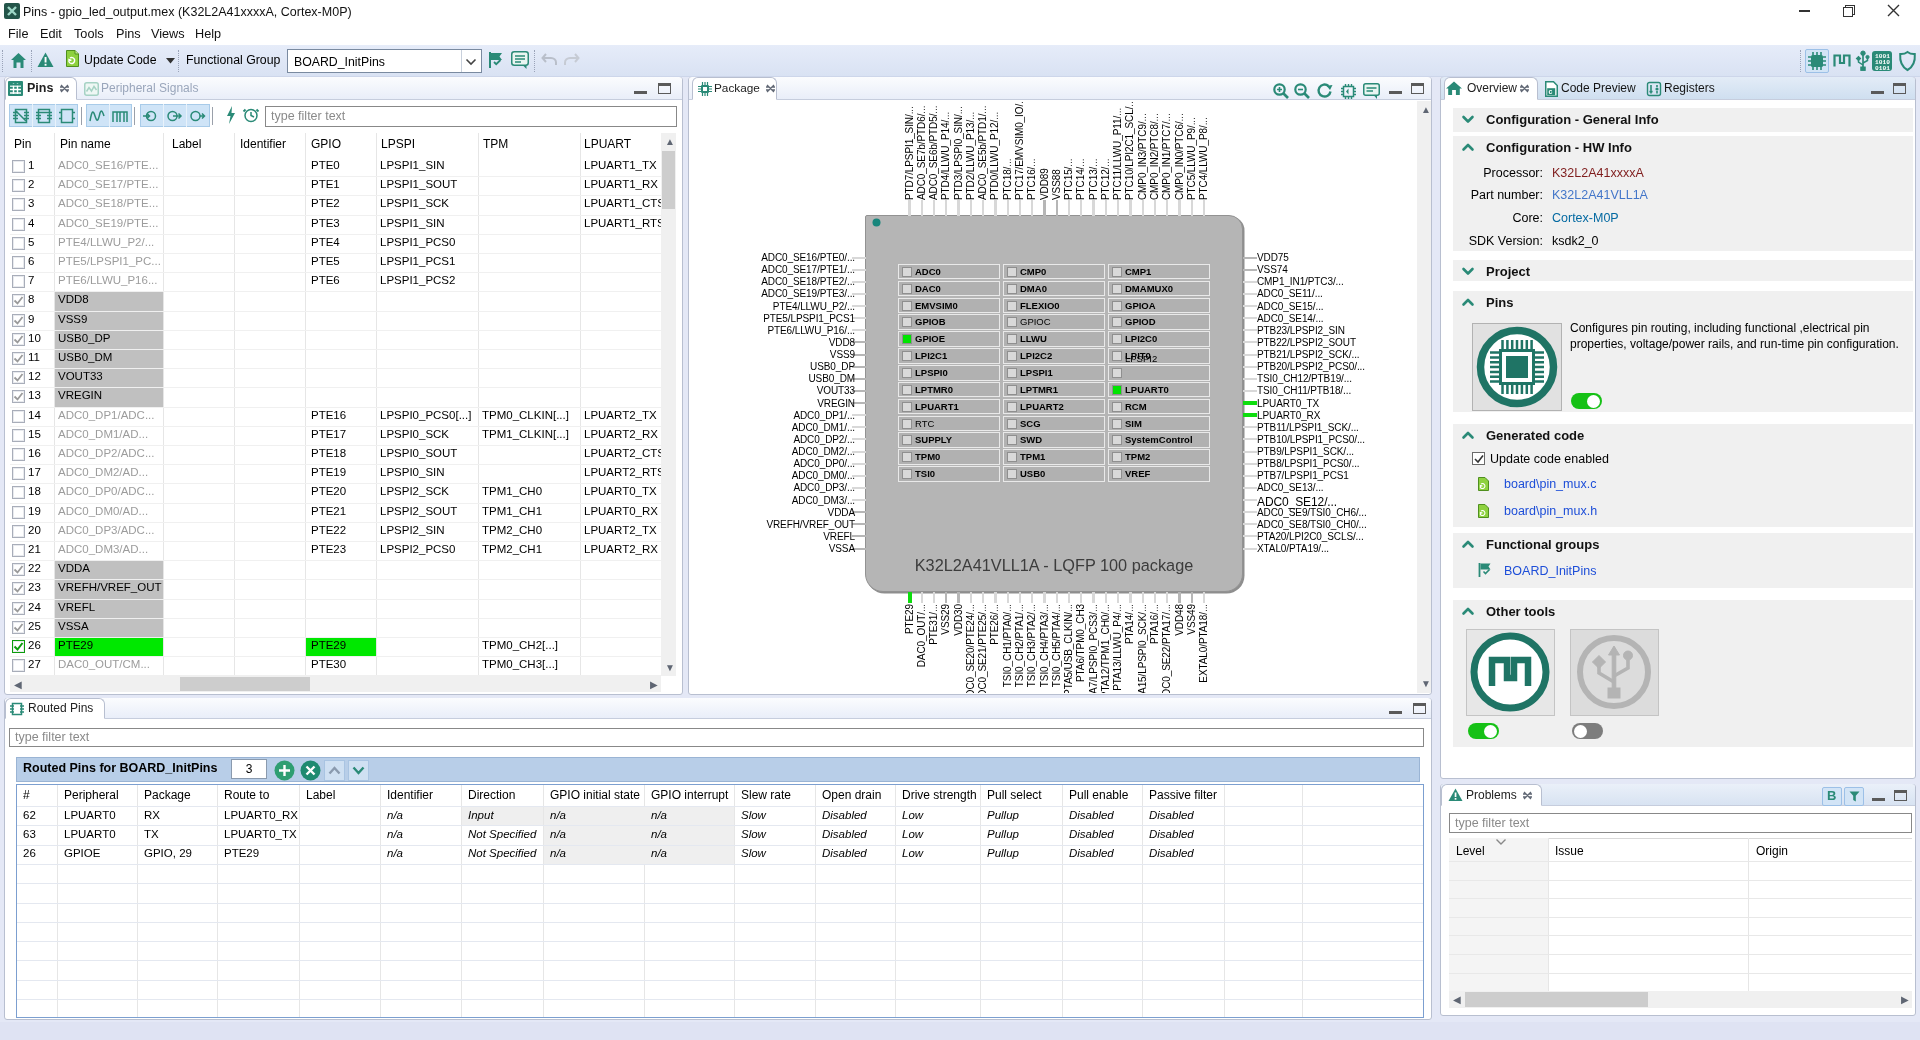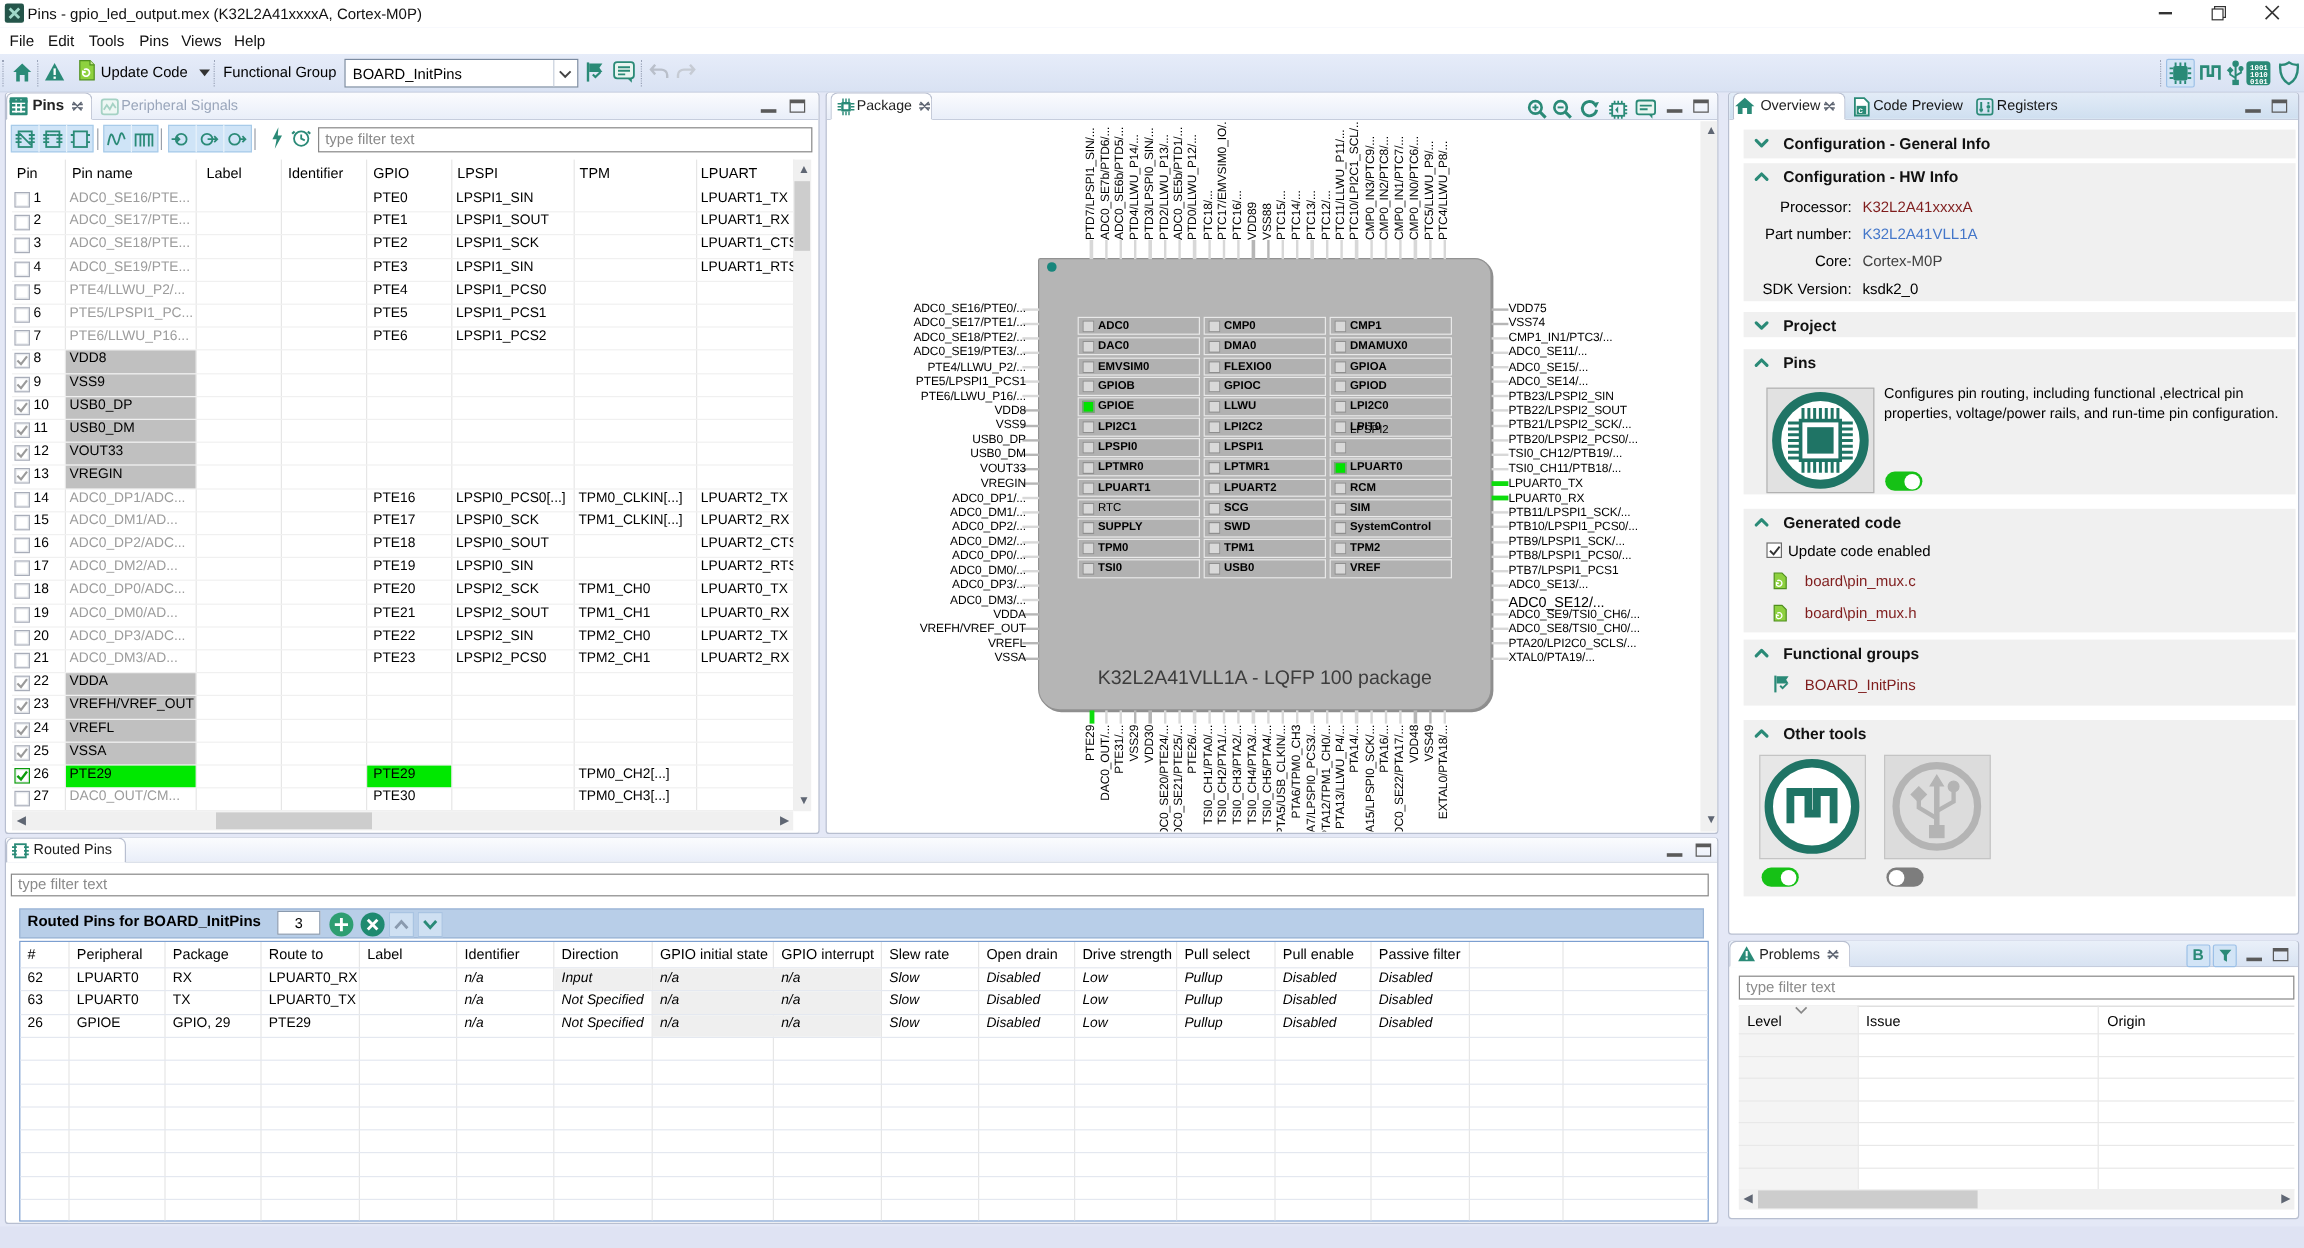--- a/index.html
+++ b/index.html
@@ -25,21 +25,21 @@
 .cb{position:absolute;width:13px;height:13px;background:#fff;border:1px solid #a8adb9;box-shadow:inset 0 0 0 1px #e8eaee}
 .tbtn{position:absolute;width:22px;height:22px;background:#d2e4f6;border:1px solid #9cc0e7;border-radius:2px}
 .sep-dot{position:absolute;width:1px;border-left:1px dotted #9aa3b8}
 svg{position:absolute;overflow:visible}
 .scroll-track{position:absolute;background:#f0f0f0}
 .scroll-thumb{position:absolute;background:#cdcdcd}
 .arrow{position:absolute;color:#5f6673;font-size:10px;line-height:10px}
 .sec{position:absolute;left:13px;width:460px;background:#f0f0f0}
 .sec-h{position:absolute;left:33px;font-size:13px;font-weight:bold;color:#111}
 .ital{font-style:italic}
-.link{color:#7f1d1d}
+.link{color:#1d4ed8}
 </style></head><body>
 <div class="abs titlebar"></div>
 <svg class="abs" style="left:4px;top:3px" width="16" height="16" viewBox="0 0 16 16">
     <rect x="0" y="0" width="16" height="16" rx="2" fill="#24554a"></rect>
     <path d="M4 4 L12 12 M12 4 L4 12" stroke="#9fd8c8" stroke-width="2.4"></path>
   </svg>
 <div class="abs title-txt">Pins - gpio_led_output.mex (K32L2A41xxxxA, Cortex-M0P)</div>
 <svg class="abs" style="left:1799px;top:10px" width="11" height="2" viewBox="0 0 11 2">
     <rect width="11" height="2" fill="#333"></rect>
   </svg>
@@ -522,21 +522,21 @@
       <div class="abs" style="left:1007px;top:300.5px;width:10px;height:10px;background:#d9d9d9;border:1px solid #8f8f8f"></div>
       <div class="abs" style="left:1020px;top:299.5px;font-size:9.5px;font-weight:bold;letter-spacing:0px">FLEXIO0</div>
       <div class="abs" style="left:1108px;top:297.5px;width:102px;height:15.7px;background:#b1b1b1;border:1.5px solid #e9e9e9"></div>
       <div class="abs" style="left:1112px;top:300.5px;width:10px;height:10px;background:#d9d9d9;border:1px solid #8f8f8f"></div>
       <div class="abs" style="left:1125px;top:299.5px;font-size:9.5px;font-weight:bold;letter-spacing:0px">GPIOA</div>
       <div class="abs" style="left:898px;top:314.4px;width:102px;height:15.7px;background:#b1b1b1;border:1.5px solid #e9e9e9"></div>
       <div class="abs" style="left:902px;top:317.4px;width:10px;height:10px;background:#d9d9d9;border:1px solid #8f8f8f"></div>
       <div class="abs" style="left:915px;top:316.4px;font-size:9.5px;font-weight:bold;letter-spacing:0px">GPIOB</div>
       <div class="abs" style="left:1003px;top:314.4px;width:102px;height:15.7px;background:#b1b1b1;border:1.5px solid #e9e9e9"></div>
       <div class="abs" style="left:1007px;top:317.4px;width:10px;height:10px;background:#d9d9d9;border:1px solid #8f8f8f"></div>
-      <div class="abs" style="left:1020px;top:316.4px;font-size:9.5px;font-weight:bold;letter-spacing:0px">GPIOC</div>
+      <div class="abs" style="left:1020px;top:316.4px;font-size:9.5px;font-weight:normal;letter-spacing:0px">GPIOC</div>
       <div class="abs" style="left:1108px;top:314.4px;width:102px;height:15.7px;background:#b1b1b1;border:1.5px solid #e9e9e9"></div>
       <div class="abs" style="left:1112px;top:317.4px;width:10px;height:10px;background:#d9d9d9;border:1px solid #8f8f8f"></div>
       <div class="abs" style="left:1125px;top:316.4px;font-size:9.5px;font-weight:bold;letter-spacing:0px">GPIOD</div>
       <div class="abs" style="left:898px;top:331.2px;width:102px;height:15.7px;background:#b1b1b1;border:1.5px solid #e9e9e9"></div>
       <div class="abs" style="left:902px;top:334.2px;width:10px;height:10px;background:#00e400;border:1px solid #8f8f8f"></div>
       <div class="abs" style="left:915px;top:333.2px;font-size:9.5px;font-weight:bold;letter-spacing:0px">GPIOE</div>
       <div class="abs" style="left:1003px;top:331.2px;width:102px;height:15.7px;background:#b1b1b1;border:1.5px solid #e9e9e9"></div>
       <div class="abs" style="left:1007px;top:334.2px;width:10px;height:10px;background:#d9d9d9;border:1px solid #8f8f8f"></div>
       <div class="abs" style="left:1020px;top:333.2px;font-size:9.5px;font-weight:bold;letter-spacing:0px">LLWU</div>
       <div class="abs" style="left:1108px;top:331.2px;width:102px;height:15.7px;background:#b1b1b1;border:1.5px solid #e9e9e9"></div>
@@ -850,21 +850,21 @@
 <div class="sec" style="left:1453px;top:136px;width:460px;height:115px"></div>
 <svg class="abs" style="left:1462px;top:143px" width="12" height="8" viewBox="0 0 12 8">
     <path d="M1.5 6.5 L6 2 L10.5 6.5" stroke="#2a8a77" stroke-width="2.6" fill="none" stroke-linecap="round" stroke-linejoin="round"></path>
   </svg>
 <div class="sec-h" style="left:1486px;top:140px">Configuration - HW Info</div>
 <div class="abs" style="left:1380px;top:166px;width:163px;text-align:right;font-size:12.5px">Processor:</div>
 <div class="abs" style="left:1552px;top:166px;font-size:12.5px;color:#7f1d1d">K32L2A41xxxxA</div>
 <div class="abs" style="left:1380px;top:188px;width:163px;text-align:right;font-size:12.5px">Part number:</div>
 <div class="abs" style="left:1552px;top:188px;font-size:12.5px;color:#4376c9">K32L2A41VLL1A</div>
 <div class="abs" style="left:1380px;top:211px;width:163px;text-align:right;font-size:12.5px">Core:</div>
-<div class="abs" style="left:1552px;top:211px;font-size:12.5px;color:#404040">Cortex-M0P</div>
+<div class="abs" style="left:1552px;top:211px;font-size:12.5px;color:#0369a1">Cortex-M0P</div>
 <div class="abs" style="left:1380px;top:234px;width:163px;text-align:right;font-size:12.5px">SDK Version:</div>
 <div class="abs" style="left:1552px;top:234px;font-size:12.5px;color:#000">ksdk2_0</div>
 <div class="sec" style="left:1453px;top:260px;width:460px;height:21px"></div>
 <svg class="abs" style="left:1462px;top:267px" width="12" height="8" viewBox="0 0 12 8">
     <path d="M1.5 2 L6 6.5 L10.5 2" stroke="#2a8a77" stroke-width="2.6" fill="none" stroke-linecap="round" stroke-linejoin="round"></path>
   </svg>
 <div class="sec-h" style="left:1486px;top:264px">Project</div>
 <div class="sec" style="left:1453px;top:291px;width:460px;height:121px"></div>
 <svg class="abs" style="left:1462px;top:298px" width="12" height="8" viewBox="0 0 12 8">
     <path d="M1.5 6.5 L6 2 L10.5 6.5" stroke="#2a8a77" stroke-width="2.6" fill="none" stroke-linecap="round" stroke-linejoin="round"></path>

